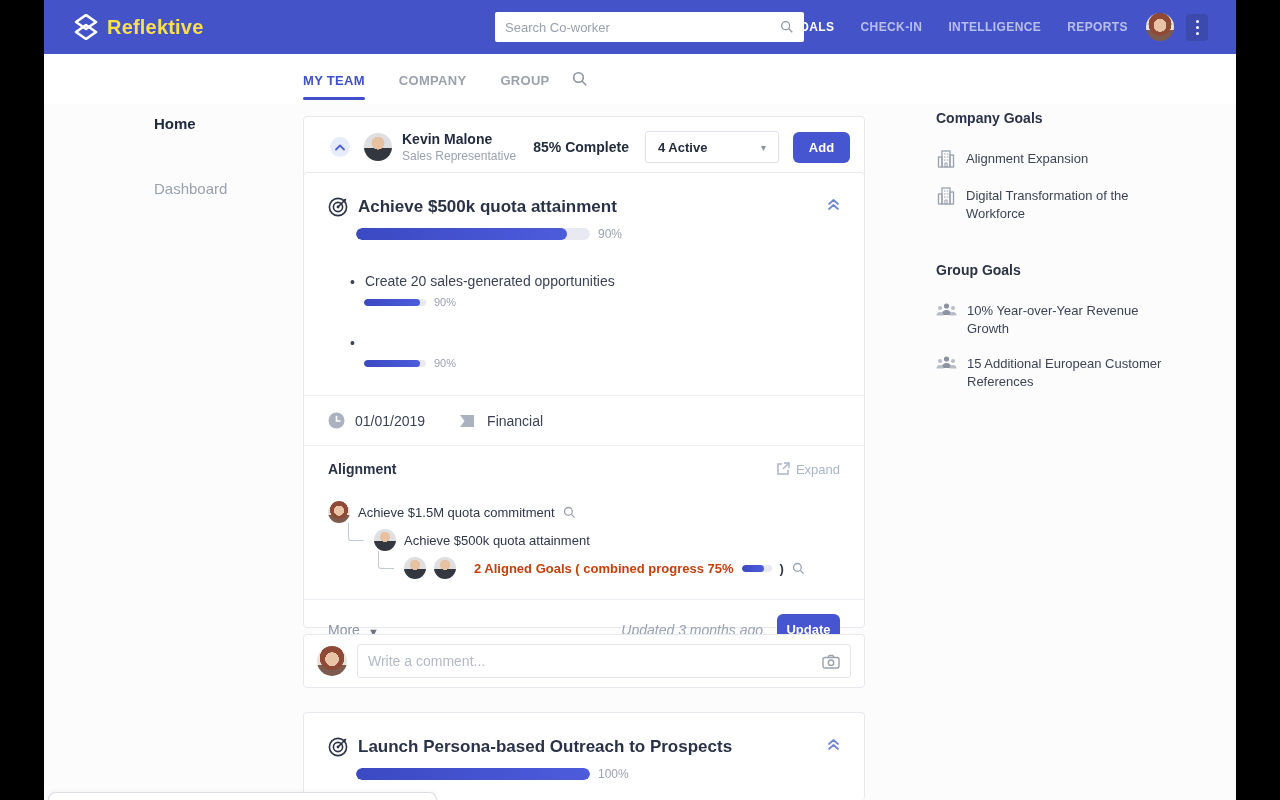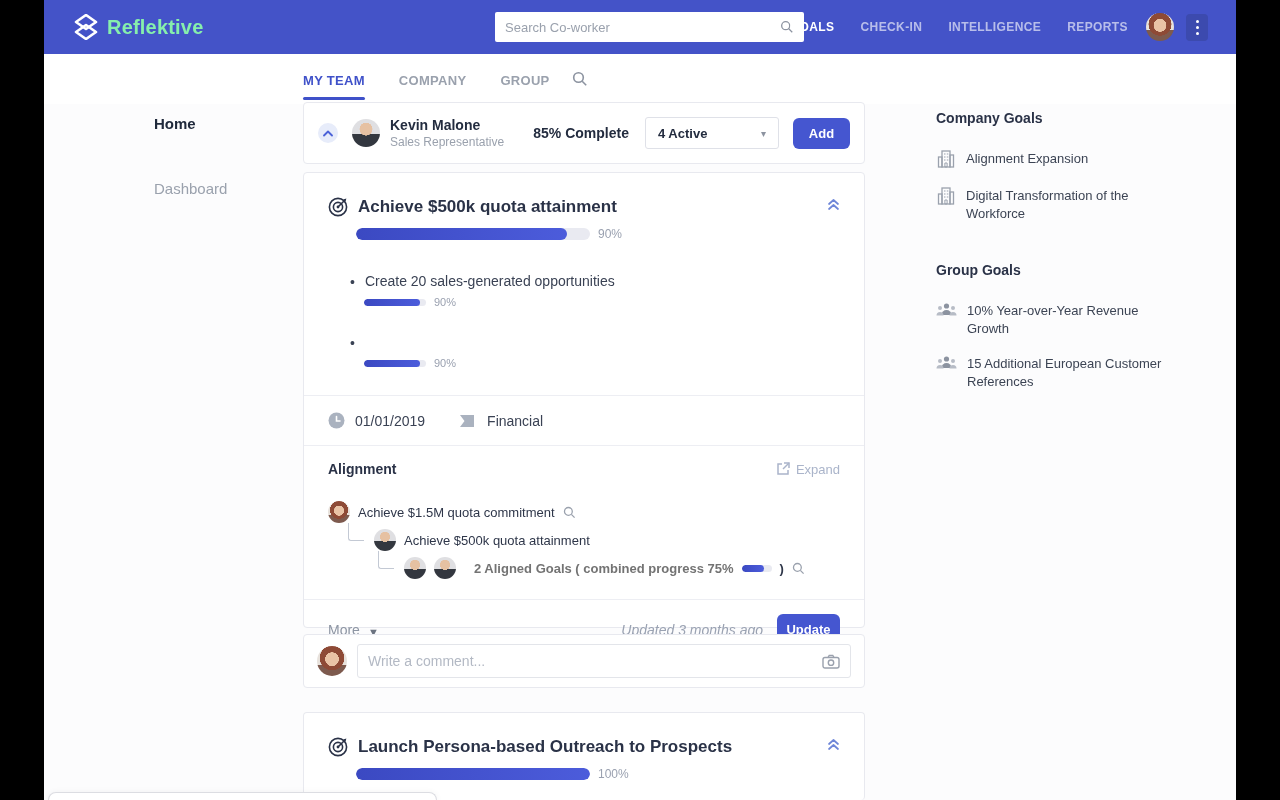--- a/index.html
+++ b/index.html
@@ -4,21 +4,21 @@
 <style>
   * { margin:0; padding:0; box-sizing:border-box; }
   html,body { width:1280px; height:800px; overflow:hidden; background:#000; }
   body { font-family:"Liberation Sans","DejaVu Sans",sans-serif; position:relative; }
 
   .stage { position:absolute; left:44px; top:0; width:1192px; height:800px; background:#fff; overflow:hidden; }
 
   
   .topbar { position:absolute; left:0; top:0; width:100%; height:54px; background:#4453c8; display:flex; align-items:center; }
   .brand { display:flex; align-items:center; gap:9px; margin-left:30px; }
-  .brand-name { color:#86efac; font-size:20px; font-weight:bold; letter-spacing:.2px; }
+  .brand-name { color:#fde047; font-size:20px; font-weight:bold; letter-spacing:.2px; }
   .searchbox { position:absolute; left:451px; top:12px; width:309px; height:30px; background:#fff; border-radius:2px; display:flex; align-items:center; padding:0 10px; }
   .searchbox input { border:none; outline:none; flex:1; font-size:13px; color:#3c4454; font-family:inherit; }
   .searchbox input::placeholder { color:#9aa1ad; }
   .search-glyph { width:14px; height:14px; flex:0 0 auto; }
   .topnav { position:absolute; right:108px; top:0; height:54px; display:flex; align-items:center; gap:26px; }
   .topnav .nav-item { color:rgba(255,255,255,.62); font-size:12px; font-weight:bold; letter-spacing:.4px; cursor:pointer; }
   .topnav .nav-item.active { color:#fff; }
   .top-avatar { position:absolute; right:62px; top:13px; width:28px; height:28px; border-radius:50%; }
   .kebab { position:absolute; right:28px; top:14px; width:22px; height:27px; background:#3c4aae; border-radius:4px; display:flex; flex-direction:column; align-items:center; justify-content:center; gap:3px; cursor:pointer; }
   .kebab i { width:3px; height:3px; border-radius:50%; background:#fff; }
@@ -44,21 +44,21 @@
 
   
   .leftnav { position:absolute; left:110px; top:104px; width:140px; }
   .leftnav .lnav-item { font-size:15px; margin-bottom:48px; cursor:pointer; }
   .leftnav .lnav-item.active { color:#202a3c; font-weight:bold; }
   .leftnav .lnav-item.inactive { color:#9aa1ad; }
   .leftnav { padding-top:11px; }
 
   
   .card { position:absolute; background:#fff; border:1px solid #e8e9ef; border-radius:4px; }
-  .person-card { left:259px; top:102px; width:562px; height:62px; display:flex; align-items:center; }
+  .person-card { left:259px; top:116px; width:562px; height:62px; display:flex; align-items:center;padding-left:12px; }
   .collapse-circle { width:20px; height:20px; border-radius:50%; background:#e7ecfa; color:#4b62d8; display:flex; align-items:center; justify-content:center; margin-left:14px; cursor:pointer; }
   .person-card .avatar { width:28px; height:28px; margin-left:14px; }
   .person-meta { margin-left:10px; }
   .person-name { font-size:14px; font-weight:bold; color:#232c3f; }
   .person-role { font-size:12px; color:#9aa1ad; margin-top:2px; }
   .person-complete { font-size:14px; font-weight:bold; color:#232c3f; margin-left:auto; }
   .active-select { width:134px; height:32px; border:1px solid #dfe1e8; border-radius:3px; margin-left:16px; display:flex; align-items:center; padding:0 12px; cursor:pointer; background:#fff; }
   .active-select .sel-label { font-size:13px; font-weight:bold; color:#232c3f; }
   .active-select .caret { margin-left:auto; color:#8c93a0; font-size:10px; }
   .btn { background:#4556d0; color:#fff; font-size:13px; font-weight:bold; border:none; border-radius:6px; cursor:pointer; font-family:inherit; }
@@ -284,21 +284,21 @@
       </div>
       <div class="tree-row" style="margin-left:18px;">
         <div class="conn"></div>
         <div class="avatar avatar-kevin"></div>
         <span>Achieve $500k quota attainment</span>
       </div>
       <div class="tree-row" style="margin-left:48px;">
         <div class="conn"></div>
         <div class="avatar avatar-kevin"></div>
         <div class="avatar avatar-kevin"></div>
-        <span style="margin-left:10px; font-weight:bold; color:#737373;">2 Aligned Goals ( combined progress 75%</span>
+        <span style="margin-left:10px; font-weight:bold; color:#c2410c;">2 Aligned Goals ( combined progress 75%</span>
         <div class="bar mini-bar">
             <div class="bar-fill" style="width: 75%;"></div>
           </div>
         <span style="font-weight:bold; color:#2e3649;">)</span>
         <svg class="mag" width="13" height="13" viewBox="0 0 14 14">
             <circle cx="5.8" cy="5.8" r="4.2" fill="none" stroke="#9aa1ad" stroke-width="1.4"></circle>
             <line x1="9" y1="9" x2="12.5" y2="12.5" stroke="#9aa1ad" stroke-width="1.4"></line>
           </svg>
       </div>
     </div>

